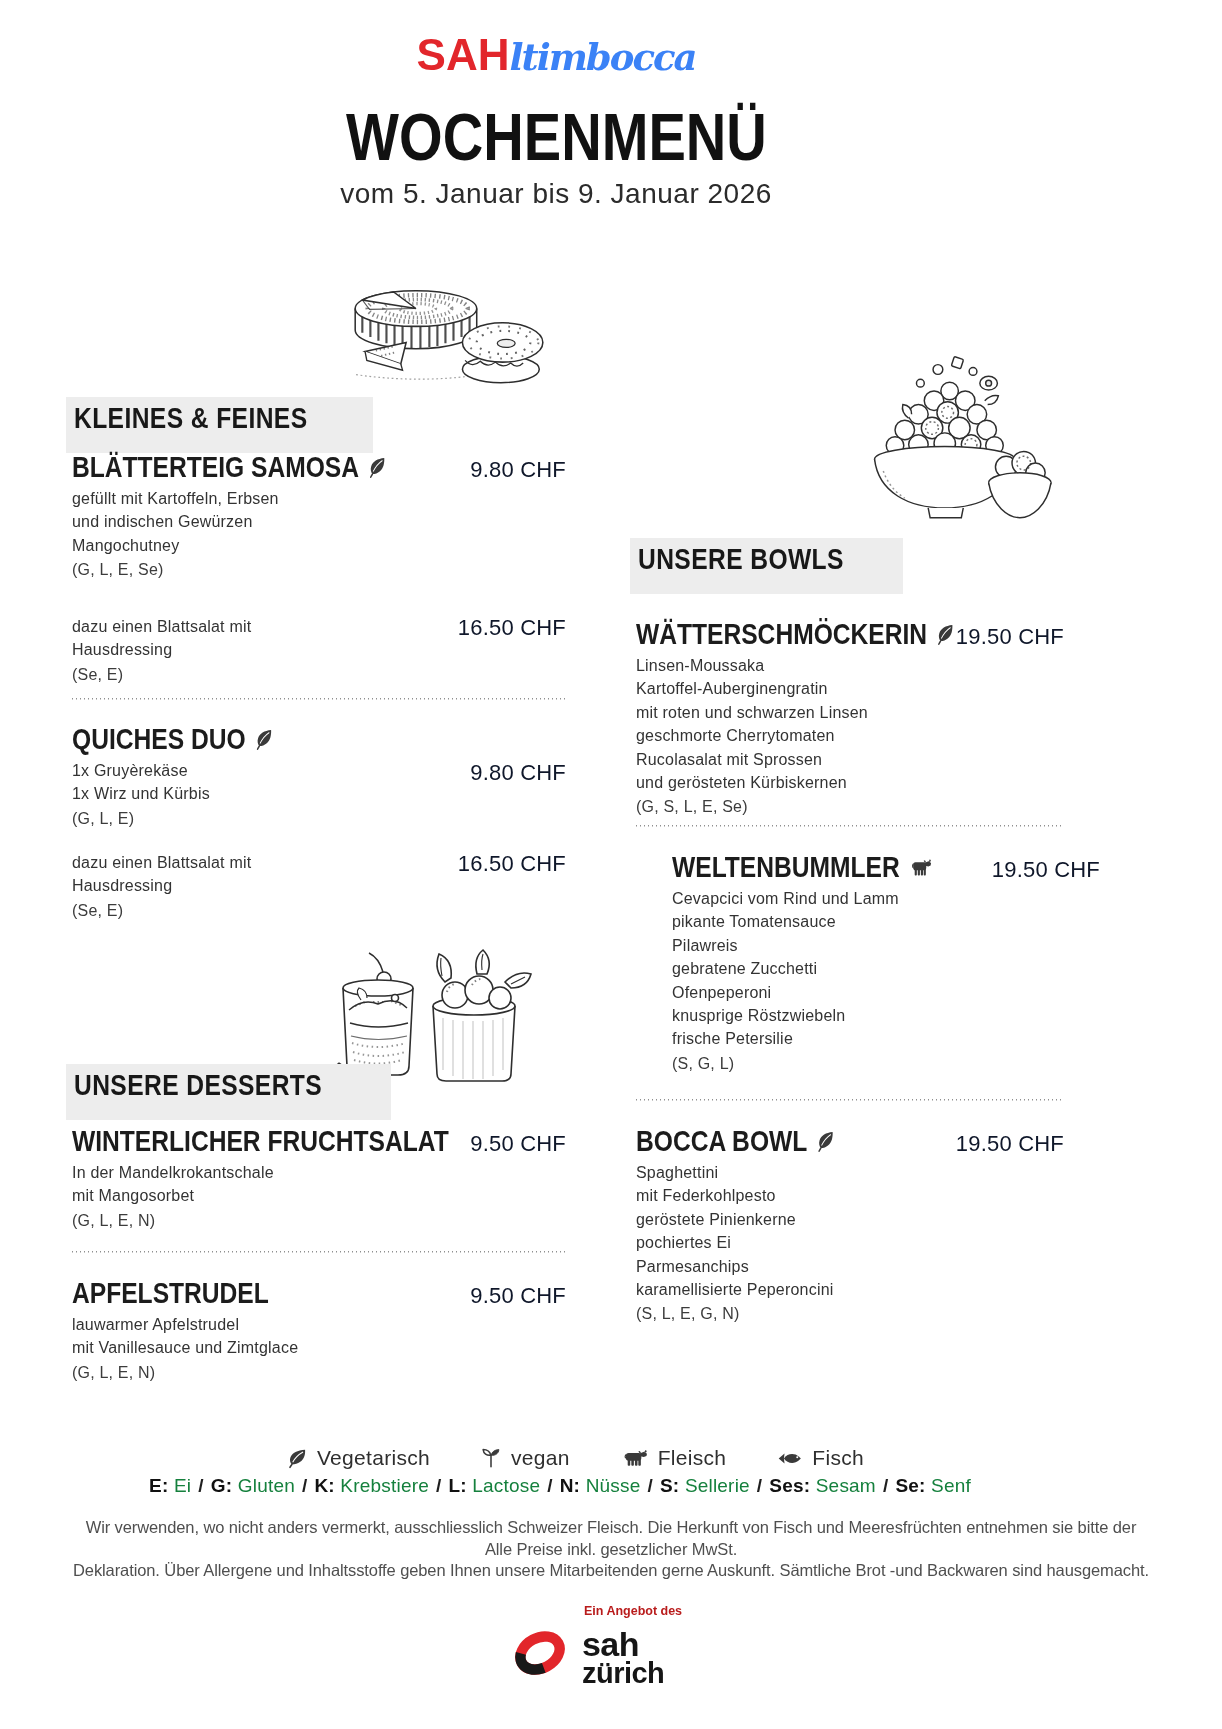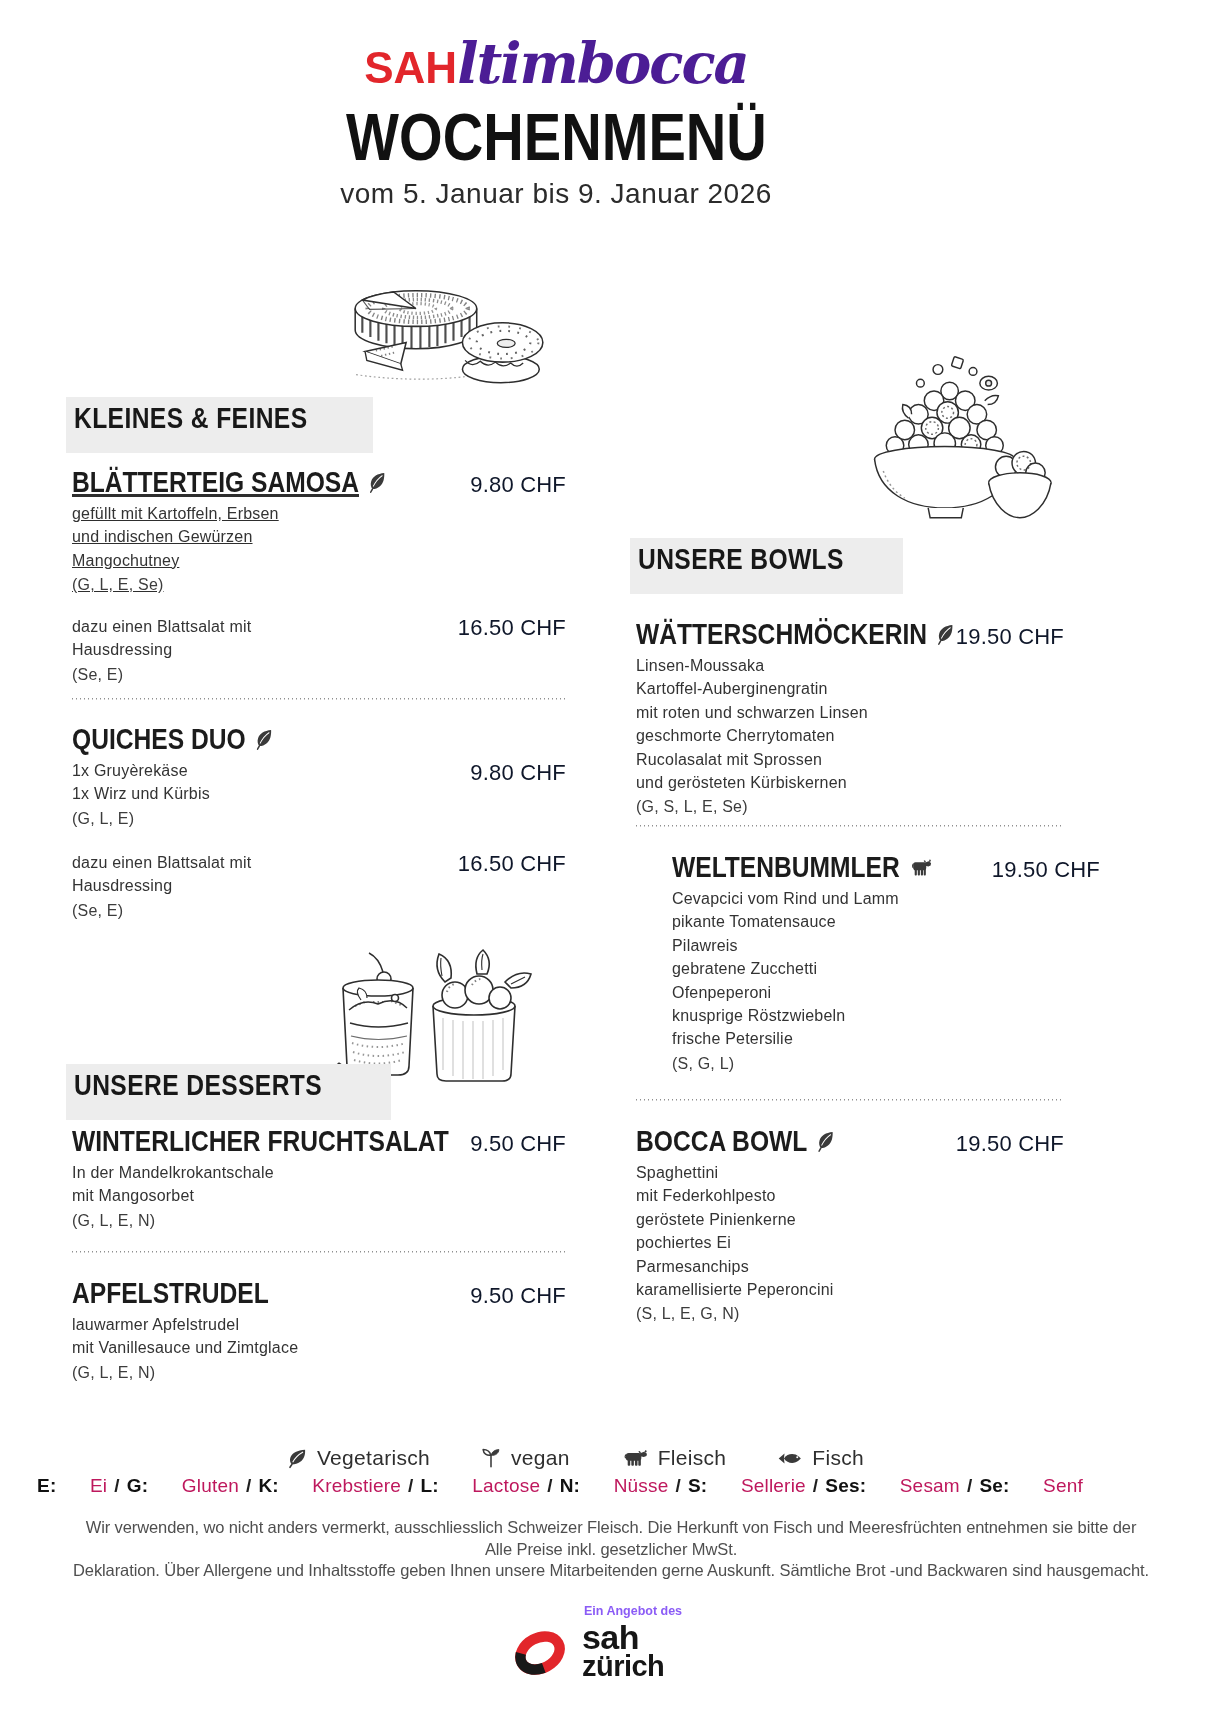--- a/index.html
+++ b/index.html
@@ -2,21 +2,21 @@
 <html><head>
 <meta charset="utf-8">
 <style>
   html,body{margin:0;padding:0;background:#ffffff;}
   .page{position:relative;width:1222px;height:1729px;background:#ffffff;overflow:hidden;
         font-family:"Liberation Sans",sans-serif;color:#2e2e2e;}
 
   
   .brandrow{position:absolute;left:0;top:30px;width:1112px;display:flex;justify-content:center;align-items:baseline;}
   .brand-prefix{font-size:44px;font-weight:800;color:#e2262b;letter-spacing:0;}
-  .brand-script{font-family:"DejaVu Serif",serif;font-style:italic;font-weight:700;font-size:56px;color:#4c1d95;letter-spacing:-2px;}
+  .brand-script{font-family:"DejaVu Serif",serif;font-style:italic;font-weight:700;font-size:37px;color:#3b82f6;letter-spacing:-2px;}
   .wtitle{position:absolute;left:0;top:104px;width:1112px;text-align:center;}
   .wtitle span{display:inline-block;transform:scaleX(.85);transform-origin:50% 50%;
                font-size:66px;line-height:66px;font-weight:800;color:#111;letter-spacing:0;}
   .date{position:absolute;left:0;top:178px;width:1112px;text-align:center;font-size:28px;color:#2b2b2b;letter-spacing:.5px;}
 
   
   .secbar{position:absolute;background:#ededed;padding:6px 14px 20px 8px;}
   .secbar span{display:inline-block;transform:scaleX(.82);transform-origin:0 50%;
                font-size:30px;line-height:30px;font-weight:800;color:#181818;letter-spacing:.5px;white-space:nowrap;}
 
@@ -36,26 +36,26 @@
            background:repeating-linear-gradient(90deg,#8f8f8f 0 1.5px,transparent 1.5px 4px);
            background-size:100% 1.5px;background-repeat:no-repeat;background-position:0 0;}
 
   
   .legend{position:absolute;left:0;top:1446px;width:1150px;display:flex;justify-content:center;gap:50px;align-items:center;}
   .legend .entry{display:flex;align-items:center;gap:9px;}
   .legend .lbl{font-size:21px;color:#2f2f2f;letter-spacing:.3px;}
   .akey{position:absolute;left:0;top:1475px;width:1120px;text-align:center;font-size:19px;color:#1f1f1f;letter-spacing:.2px;}
   .akey b{font-weight:700;color:#111;}
   .akey .sep{font-weight:700;margin:0 7px;}
-  .akey .t{color:#be185d;margin-left:28px;}
+  .akey .t{color:#15803d;}
   .disclaimer{position:absolute;left:31px;top:1517px;width:1160px;text-align:center;
               font-size:16.5px;line-height:21.5px;color:#4f4f4f;letter-spacing:-.1px;}
   .sahlogo{position:absolute;left:0;top:1604px;width:1190px;display:flex;justify-content:center;align-items:flex-start;gap:10px;}
   .sahlogo .mark{margin-top:18px;}
-  .sahlogo .tagline{font-size:12.5px;font-weight:700;color:#8b5cf6;margin:0 0 4px 2px;}
+  .sahlogo .tagline{font-size:12.5px;font-weight:700;color:#b91c1c;margin:0 0 11px 2px;}
   .sahlogo .l1{font-size:34px;line-height:30px;font-weight:800;color:#161616;letter-spacing:-.5px;}
   .sahlogo .l2{font-size:29px;line-height:29px;font-weight:700;color:#161616;letter-spacing:-.5px;}
 
   .sketch{position:absolute;}
 </style>
 </head>
 <body>
 
 <div class="page">
 
@@ -163,21 +163,21 @@
       <path d="M8 120 l6 -5 l6 4" stroke-width="1.2"></path>
       <ellipse cx="36" cy="142" rx="11" ry="6.5" fill="#fff" transform="rotate(-18 36 142)"></ellipse>
       <path d="M28 142 q8 -4 16 -2" stroke-width="1" opacity=".6"></path>
     </g>
   </svg>
 
   <div class="secbar" style="left:66px;top:397px;">
     <span>KLEINES &amp; FEINES</span>
   </div>
 
-  <div class="item" style="left:72px;top:467px;width:494px;text-decoration:underline;">
+  <div class="item" style="left:72px;top:452px;width:494px;">
     <div class="ttl-row">
         <span>BLÄTTERTEIG SAMOSA</span>
         <span class="dicon">
           <svg width="24" height="24" viewBox="0 0 24 24">
             <path d="M20.8 3 C12.6 3.7 6.8 6.3 4.9 11.2 C3.7 14.2 4.5 17.2 6.4 19.1 C13.4 18.9 18.3 15.4 20 10.2 C20.8 7.8 21 5.2 20.8 3 Z" fill="#3a3a3a"></path>
             <path d="M18.6 5.4 C13.8 8.1 9.8 11.9 7.3 16.6" stroke="#ffffff" stroke-width="1.1" fill="none"></path>
             <path d="M6.4 19.1 C5.6 20.1 4.9 21.1 4.3 22.2" stroke="#3a3a3a" stroke-width="1.7" fill="none" stroke-linecap="round"></path>
           </svg>
         </span>
       </div>

